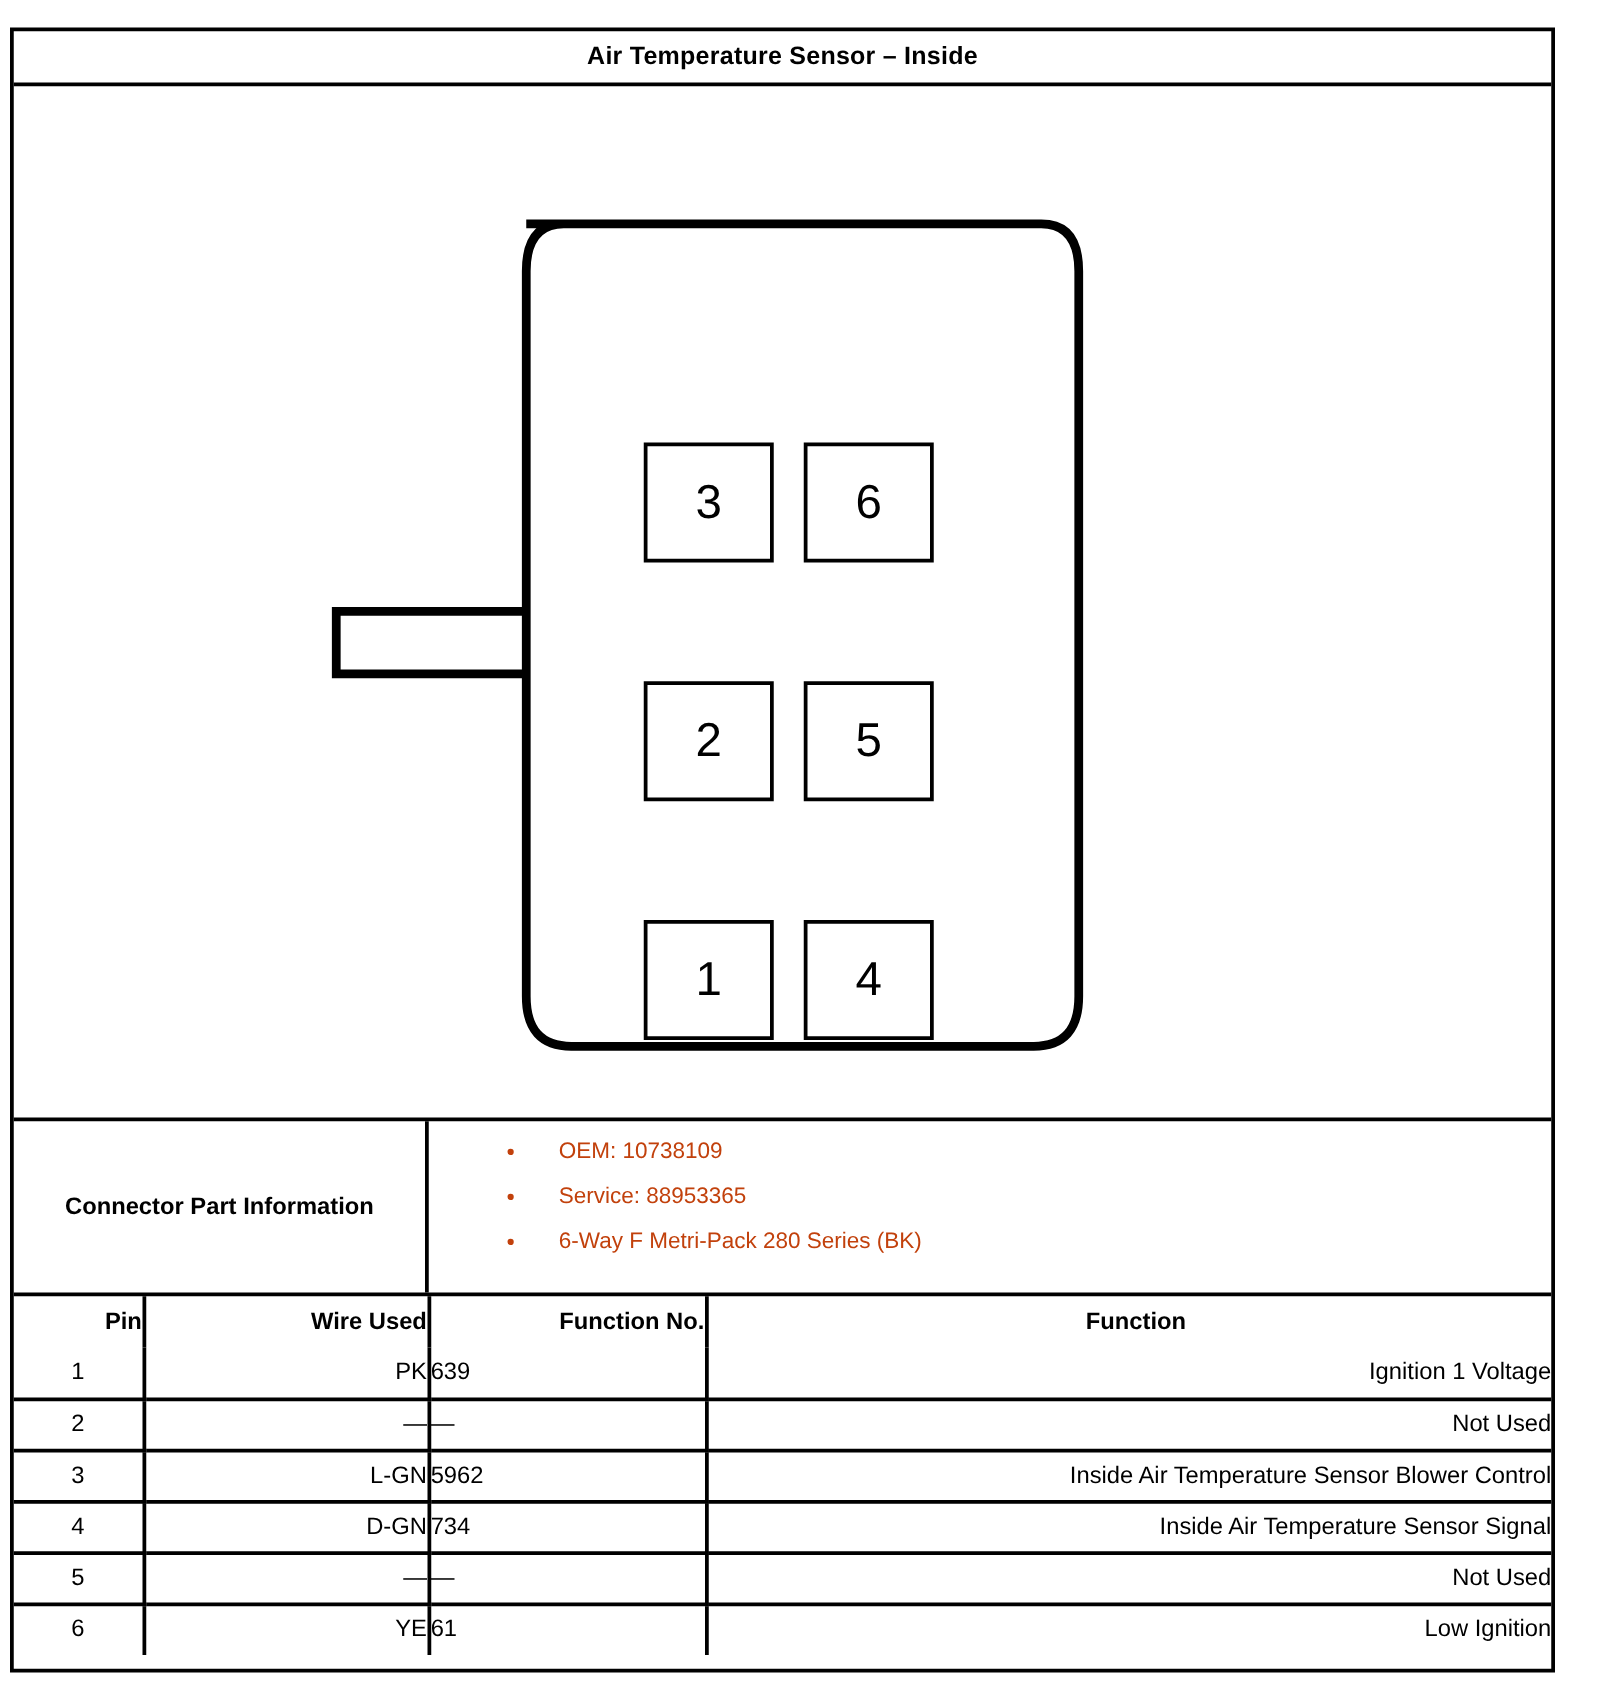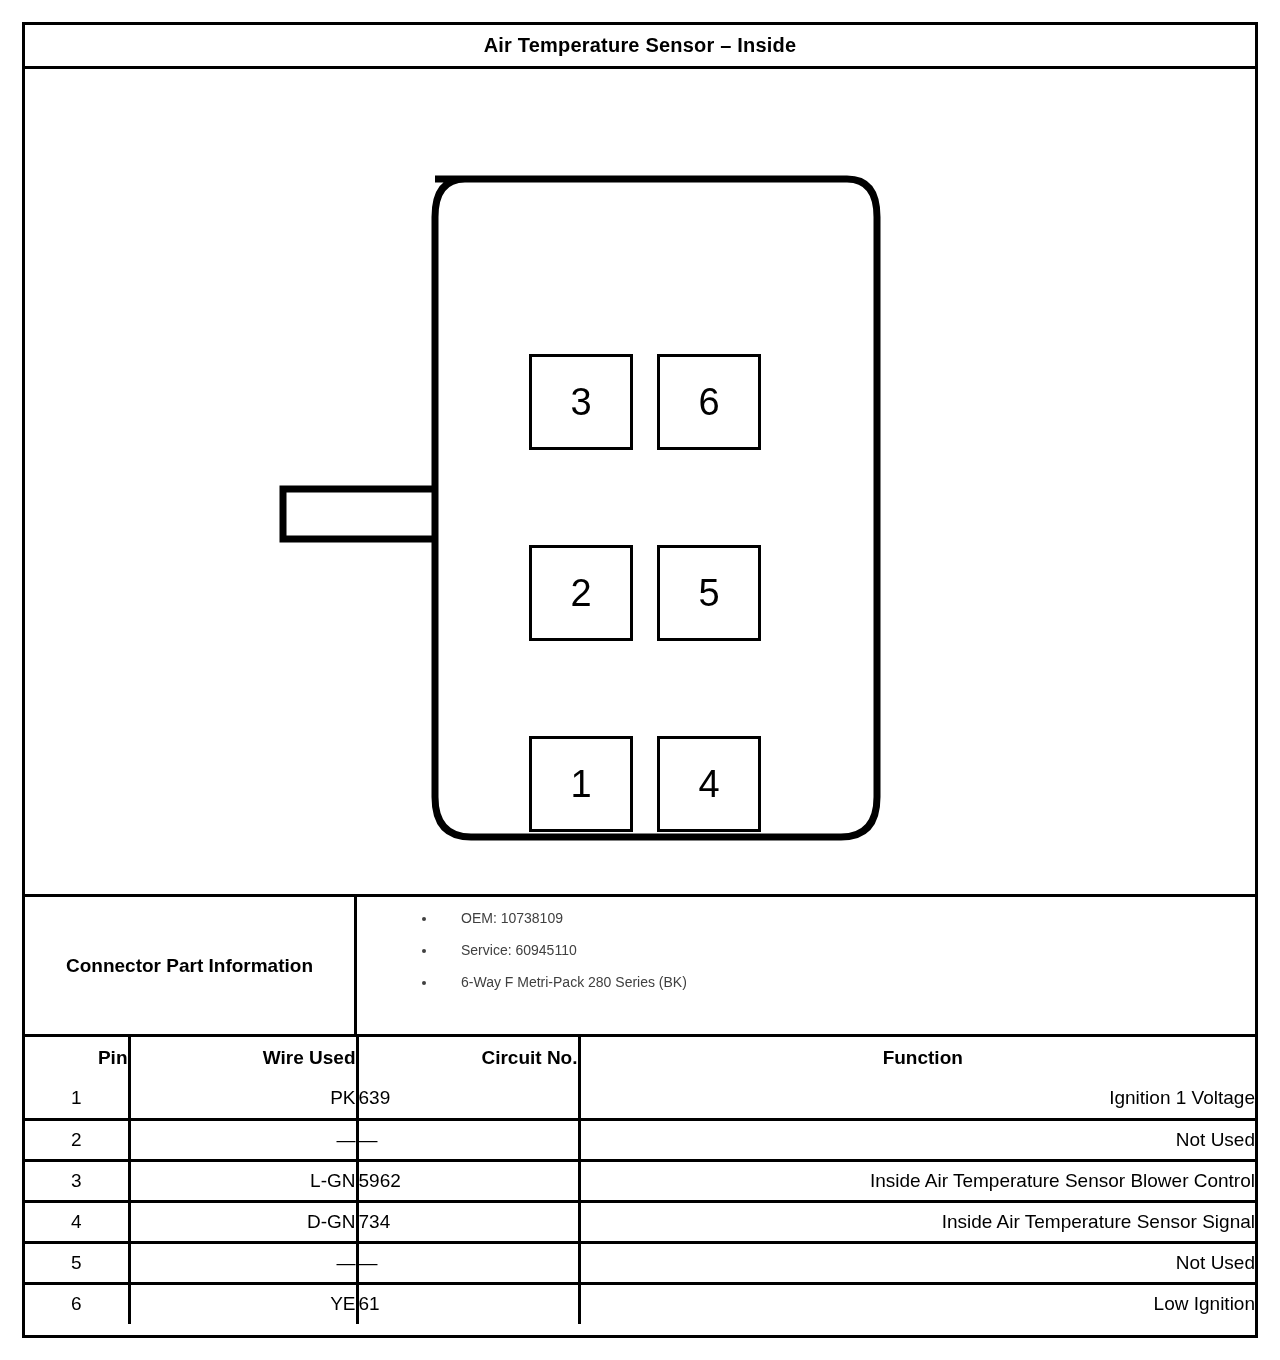--- a/index.html
+++ b/index.html
@@ -12,21 +12,21 @@
   #page {
     position: relative;
     width: 1280px;
     height: 1360px;
     background: #ffffff;
   }
 
   
   .sheet {
     position: absolute;
-    left: 22px;
+    left: 8px;
     top: 22px;
     width: 1236px;
     height: 1316px;
     border: 3px solid #000;
     display: flex;
     flex-direction: column;
   }
 
   
   .title-bar {
@@ -91,22 +91,22 @@
   .part-info-list {
     flex: 1;
     padding: 14px 0 0 62px;
   }
   .part-info-list ul {
     margin: 0;
     padding: 0 0 0 18px;
     list-style: disc;
   }
   .part-info-list li {
-    font-size: 14px;
-    color: #404040;
+    font-size: 18px;
+    color: #c2410c;
     line-height: 1.0;
     margin-bottom: 18px;
     padding-left: 24px;
   }
 
   
   table.pintable {
     width: 100%;
     border-collapse: collapse;
     table-layout: fixed;
@@ -178,32 +178,32 @@
         <div class="spacer"></div>
         <div class="pin-box">4</div>
       </div>
     </div>
 
     <div class="part-info">
       <div class="part-info-label">Connector Part Information</div>
       <div class="part-info-list">
         <ul>
           <li>OEM: 10738109</li>
-          <li>Service: 60945110</li>
+          <li>Service: 88953365</li>
           <li>6-Way F Metri-Pack 280 Series (BK)</li>
         </ul>
       </div>
     </div>
 
     <table class="pintable">
       <thead>
         <tr>
           <th class="c-pin">Pin</th>
           <th class="c-color">Wire Used</th>
-          <th class="c-circ">Circuit No.</th>
+          <th class="c-circ">Function No.</th>
           <th class="c-func" style="text-align:center">Function</th>
         </tr>
       </thead>
       <tbody>
         <tr>
           <td class="c-pin">1</td>
           <td class="c-color">PK</td>
           <td class="c-circ">639</td>
           <td class="c-func">Ignition 1 Voltage</td>
         </tr>

